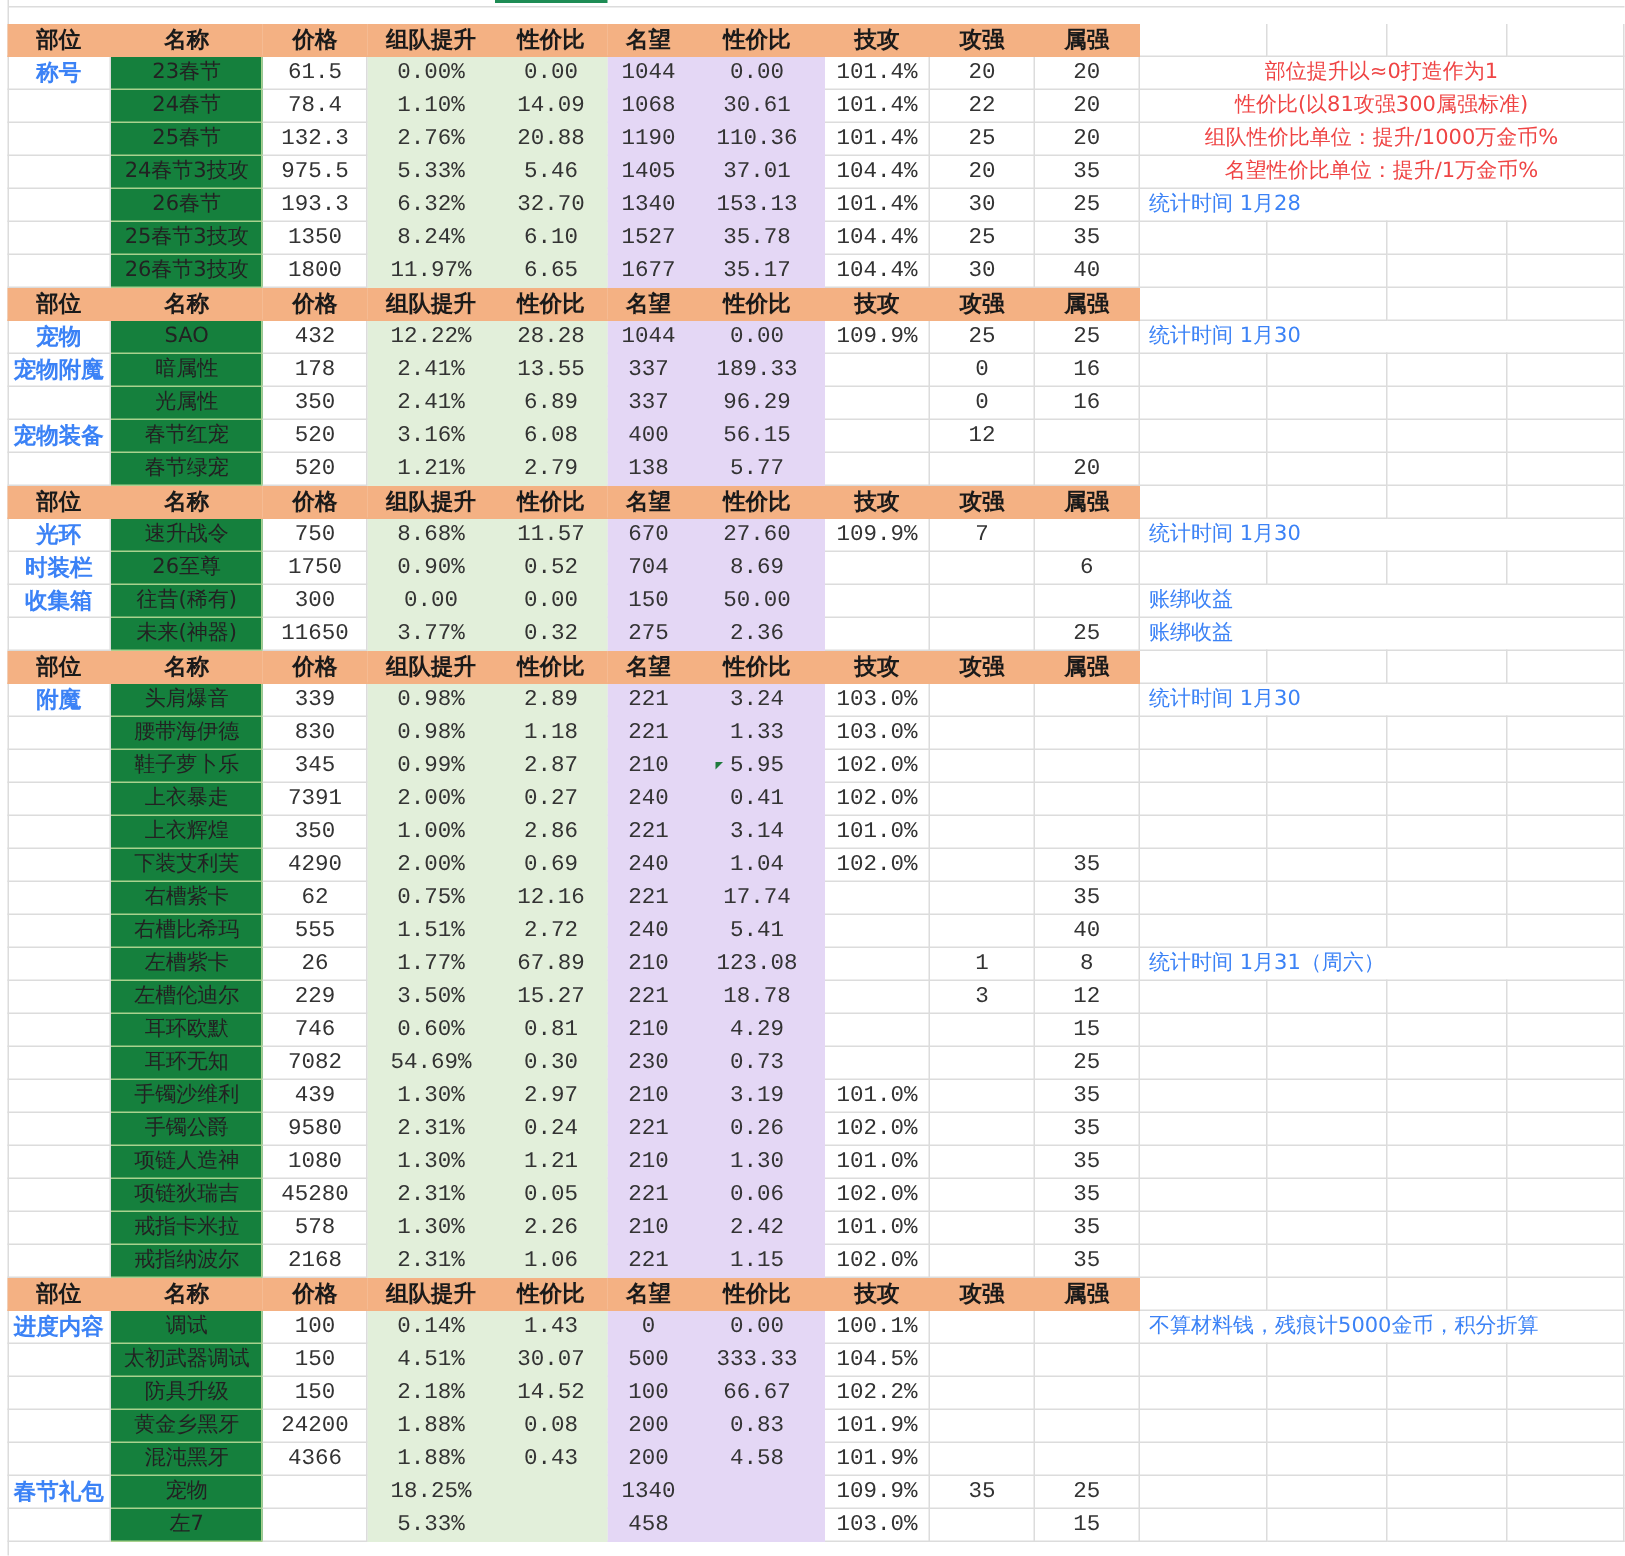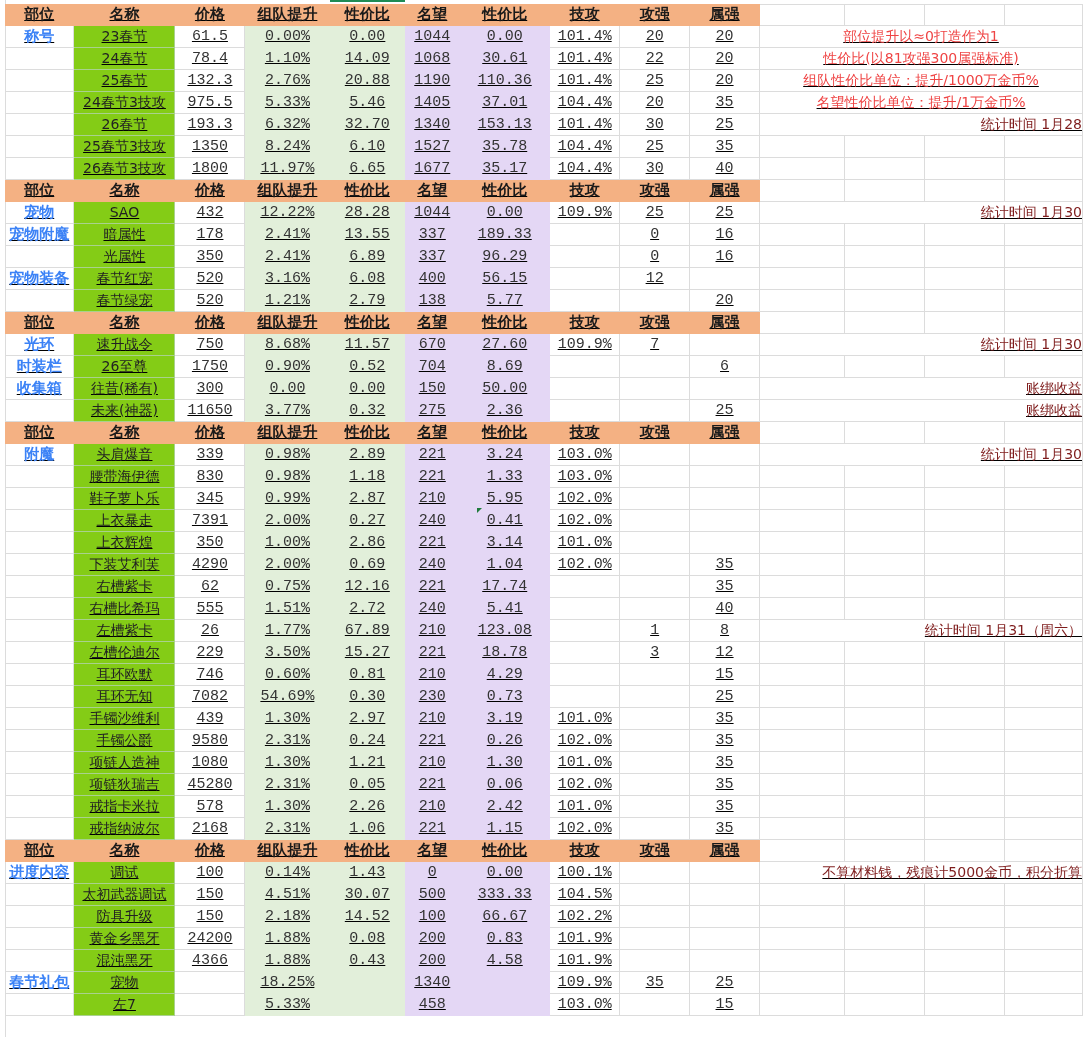--- a/index.html
+++ b/index.html
@@ -1,31 +1,31 @@
 <!DOCTYPE html>
 <html><head>
 <meta charset="utf-8">
 <style>
   html, body { margin:0; padding:0; background:#ffffff; }
   body { width:1083px; height:1037px; overflow:hidden; position:relative;
          font-family: "DejaVu Sans", "Liberation Sans", sans-serif; }
   .sheet { position:absolute; left:0; top:0; width:1083px; height:1037px; }
-  table { border-collapse:collapse; table-layout:fixed; position:absolute; left:5px; top:4px;text-decoration:underline; }
+  table { border-collapse:collapse; table-layout:fixed; position:absolute; left:5px; top:16px; }
   td { height:21px; padding:0; border-right:1px solid #dcdcdc; border-bottom:1px solid #dcdcdc;
        font-size:14px; color:#222; text-align:center; white-space:nowrap; overflow:visible;
        font-family: "DejaVu Sans", "Liberation Sans", sans-serif; line-height:21px; }
   td.num { font-family: "Liberation Mono", "DejaVu Sans Mono", monospace; font-size:15px; color:#333; }
   tr.hdr td.c-a, tr.hdr td.c-b, tr.hdr td.c-c, tr.hdr td.c-d, tr.hdr td.c-e,
   tr.hdr td.c-f, tr.hdr td.c-g, tr.hdr td.c-h, tr.hdr td.c-i, tr.hdr td.c-j
      { background:#f4b183; font-weight:bold; font-size:15px; color:#1a1a1a; border-right-color:#f4b183; border-bottom-color:#f4b183;}
   td.cat { font-weight:bold; font-size:15px; color:#3b82f6; }
-  td.c-b { background:#84cc16; border-right-color:#a9d18e; border-bottom-color:#a9d18e; }
+  td.c-b { background:#15803d; border-right-color:#a9d18e; border-bottom-color:#a9d18e; }
   td.c-d, td.c-e { background:#e2efda; border-right-color:#e2efda; border-bottom-color:#e2efda; }
   td.c-f, td.c-g { background:#e4d7f5; border-right-color:#e4d7f5; border-bottom-color:#e4d7f5; }
-  td.note { text-align:right; padding-left:6px; font-size:14px; color:#7f1d1d; }
+  td.note { text-align:left; padding-left:6px; font-size:14px; color:#3b82f6; }
   td.note-c { text-align:center; font-size:14px; color:#ef4444; }
   .left-edge { position:absolute; left:0; top:0; width:5px; height:1037px; background:#fff; border-right:1px solid #dcdcdc; }
   .top-edge { position:absolute; left:0; top:0; width:1083px; height:4px; background:#fff; border-bottom:1px solid #dcdcdc; }
   .top-mark { position:absolute; left:330px; top:0; width:75px; height:2px; background:#1e8c55; }
   .err-tri { position:absolute; left:477px; top:508px; width:0; height:0;
              border-top:5px solid #1e7a3c; border-right:5px solid transparent; }
 </style>
 </head>
 <body>
 

